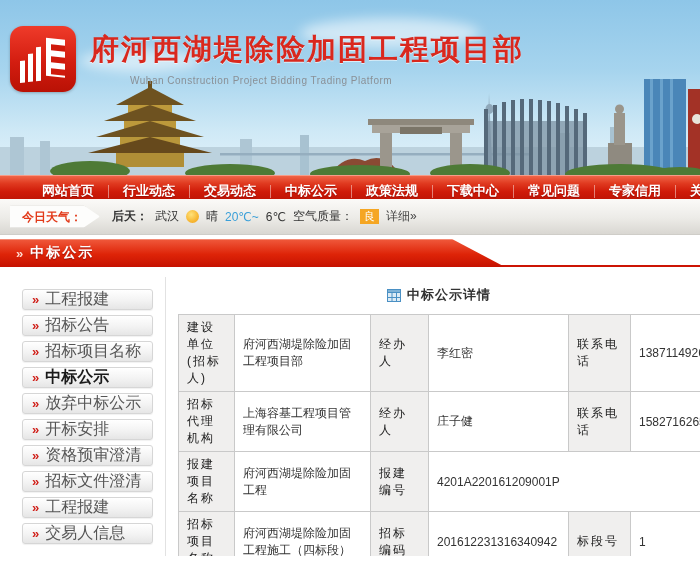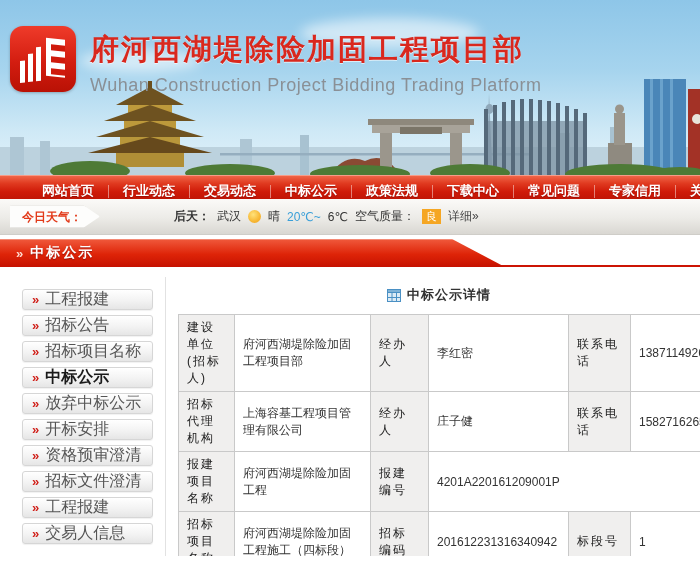--- a/index.html
+++ b/index.html
@@ -13,39 +13,39 @@
   .c1 { width:180px; height:30px; left:300px; top:18px; }
   .c2 { width:120px; height:22px; left:80px; top:50px; }
   .cityscape { position:absolute; left:0; bottom:0; width:700px; height:100px; }
   .logo { position:absolute; left:10px; top:26px; width:66px; height:66px; border-radius:13px;
     background:linear-gradient(180deg,#ef3b2a 0%,#d31d10 55%,#b91105 100%);
     box-shadow:0 1px 3px rgba(0,0,0,.25); }
   .logo svg { position:absolute; left:0; top:0; }
   .title-block { position:absolute; left:90px; top:30px; }
   .site-title { font-size:29px; font-weight:bold; color:#d9281e; letter-spacing:2px;
     text-shadow:0 1px 0 rgba(255,255,255,.6); }
-  .site-subtitle { font-size:18px; color:#8a9096; margin-top:5px; letter-spacing:.5px; }
+  .site-subtitle { font-size:10px; color:#8a9096; margin-top:5px; letter-spacing:.5px;margin-left:40px; }
 
   
   .nav { width:700px; height:24px;
     background:linear-gradient(180deg,#f26a4d 0%,#e03a20 35%,#cf1a08 70%,#c11505 100%);
     box-shadow:inset 0 1px 0 rgba(255,255,255,.35); overflow:hidden; }
   .nav-inner { display:flex; align-items:center; height:32px; width:740px; padding-left:28px; }
   .nav-item { color:#fff; font-size:13px; font-weight:bold; white-space:nowrap;
     padding:0 14px; cursor:pointer; text-shadow:0 1px 1px rgba(120,0,0,.5); }
   .nav-sep { width:1px; height:13px; background:rgba(255,255,255,.45); flex:0 0 auto; }
 
   
   .weather { position:relative; width:700px; height:36px; display:flex; align-items:center;
     background:linear-gradient(180deg,#fbfaf8 0%,#ecebe7 55%,#d9d7d2 100%);
-    border-bottom:1px solid #cfcdc8; font-size:12px; color:#333;gap:36px; }
+    border-bottom:1px solid #cfcdc8; font-size:12px; color:#333; }
   .weather-tag { position:relative; margin-left:10px; height:22px; line-height:22px;
     padding:0 18px 0 12px; background:#fdfdfc; color:#e23a1a; font-weight:bold;
     clip-path:polygon(0 0,82% 0,100% 50%,82% 100%,0 100%); box-shadow:0 0 2px rgba(0,0,0,.2); }
-  .weather-items { display:flex; align-items:center; gap:7px; margin-left:38px; }
+  .weather-items { display:flex; align-items:center; gap:7px; margin-left:12px; }
   .w-bold { font-weight:bold; }
   .sun-icon { width:13px; height:13px; border-radius:50%;
     background:radial-gradient(circle at 40% 35%,#ffe27a 0%,#f7b733 60%,#ef9f1f 100%); display:inline-block; }
   .temp-high { color:#3a9fd8; }
   .air-badge { background:#f5a623; color:#fff; padding:0 4px; font-size:11px; line-height:15px; }
   .detail-link { color:#444; cursor:pointer; }
 
   
   .ribbon-zone { position:relative; width:700px; height:42px; background:#fff; }
   .ribbon-line { position:absolute; left:0; top:30px; width:700px; height:2px; background:#cc1404; }

